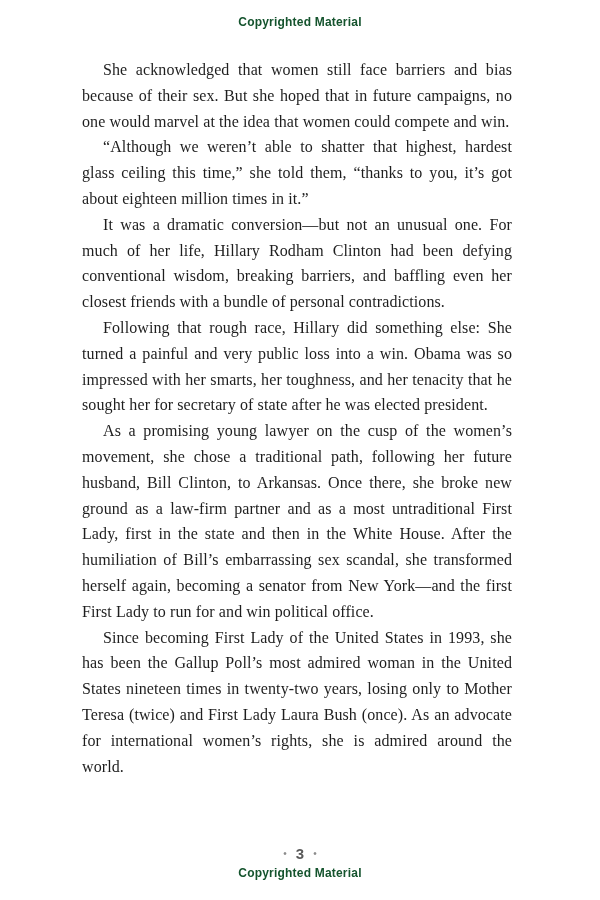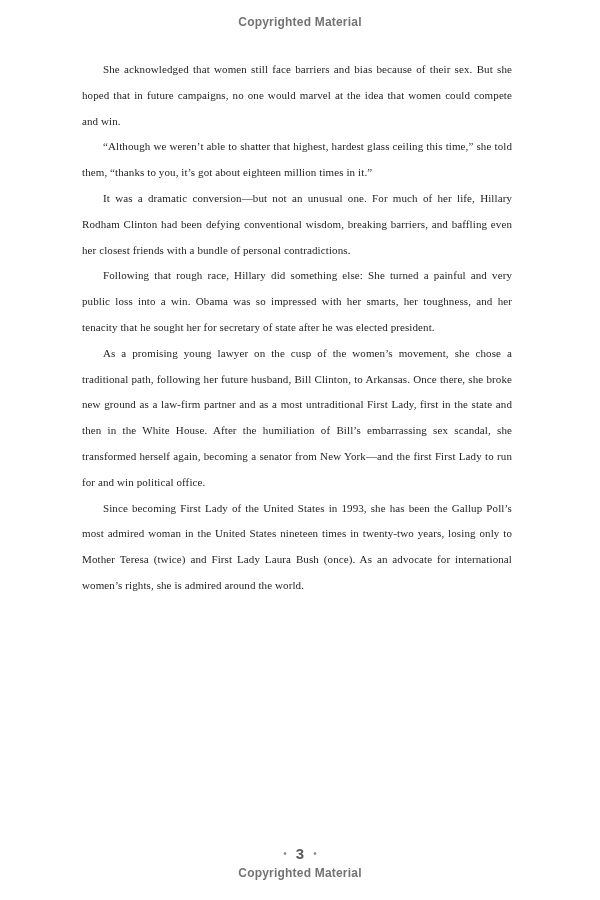--- a/index.html
+++ b/index.html
@@ -16,31 +16,31 @@
     font-family: "Liberation Serif", serif;
   }
   .watermark {
     position: absolute;
     left: 0;
     width: 600px;
     text-align: center;
     font-family: "Liberation Sans", sans-serif;
     font-weight: bold;
     font-size: 12px;
-    color: #737373;
+    color: #14532d;
     letter-spacing: 0.2px;
   }
   .watermark.top { top: 15px; }
   .watermark.bottom { top: 866px; }
   .text-block {
     position: absolute;
     left: 82px;
     top: 57px;
     width: 430px;
-    font-size: 11px;
+    font-size: 16px;
     line-height: 25.8px;
     color: #1e1e1e;
     letter-spacing: 0.1px;
   }
   .para {
     margin: 0;
     text-align: justify;
     text-indent: 21px;
     hyphens: none;
   }

